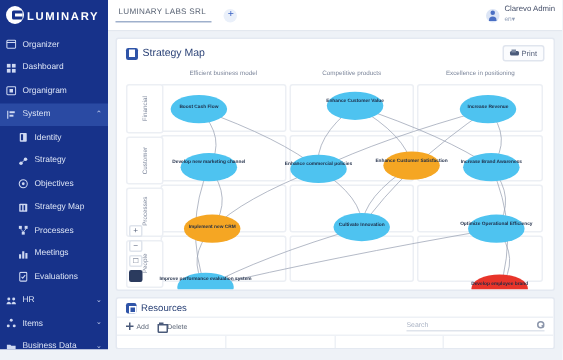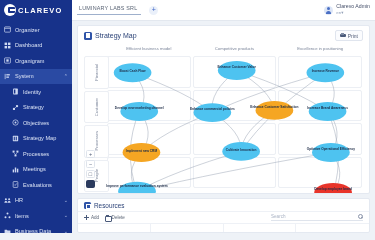--- a/index.html
+++ b/index.html
@@ -310,21 +310,21 @@
   .res-col:last-child { border-right: 0; }
 </style>
 </head>
 <body>
 
 <div id="app">
 
   <aside id="sidebar">
     <div class="brand">
       <div class="brand-mark"></div>
-      <div class="brand-text">CLAREVO</div>
+      <div class="brand-text">LUMINARY</div>
     </div>
     <nav class="nav" id="nav">
         <div class="nav-item">
           <span class="ico">
             <svg viewBox="0 0 12 12">
               <rect x="1" y="1.5" width="10" height="9" rx="1" fill="none" stroke="#cfd9f2" stroke-width="1.2"></rect>
               <line x1="1" y1="4" x2="11" y2="4" stroke="#cfd9f2" stroke-width="1.2"></line>
             </svg>
           </span>
           <span>Organizer</span>

